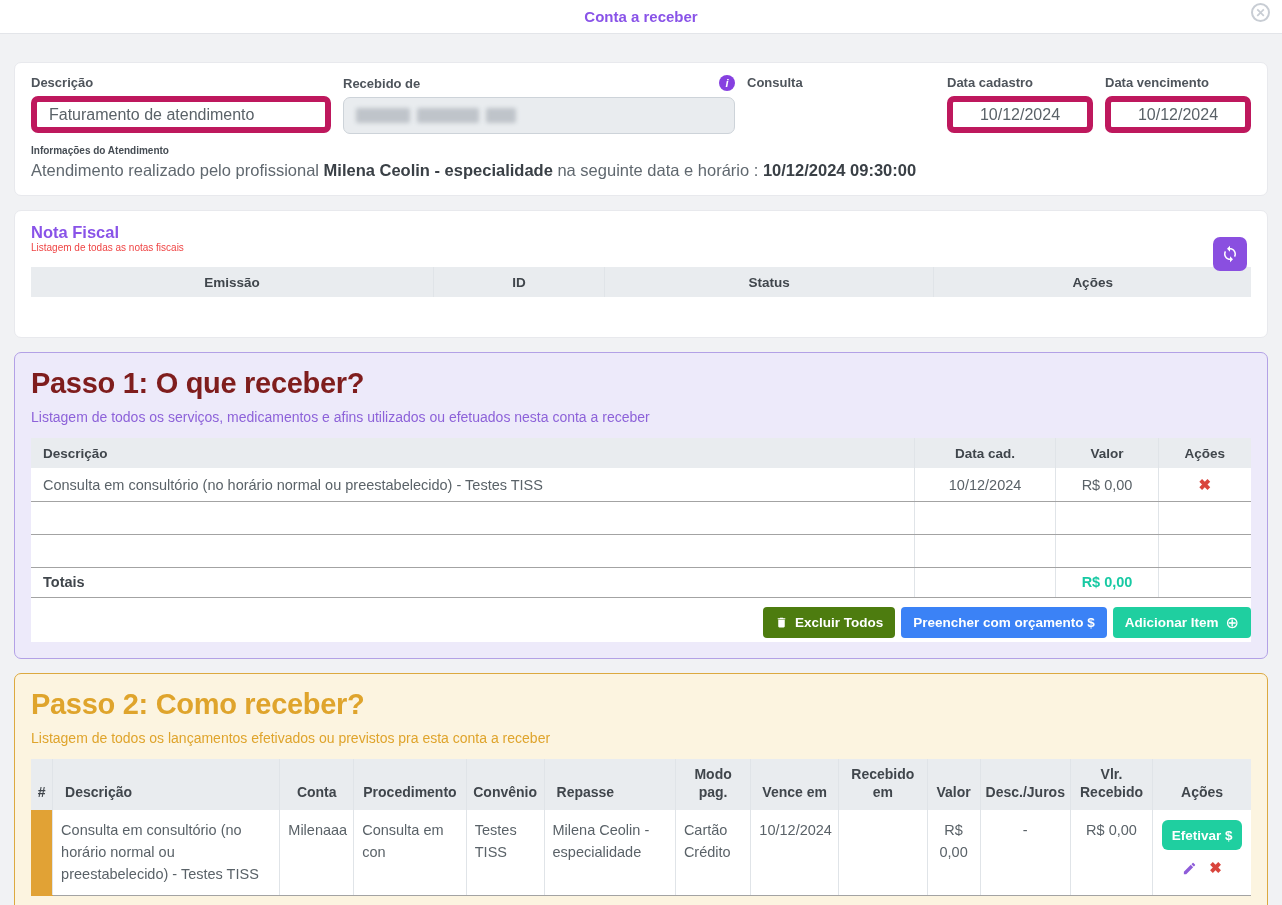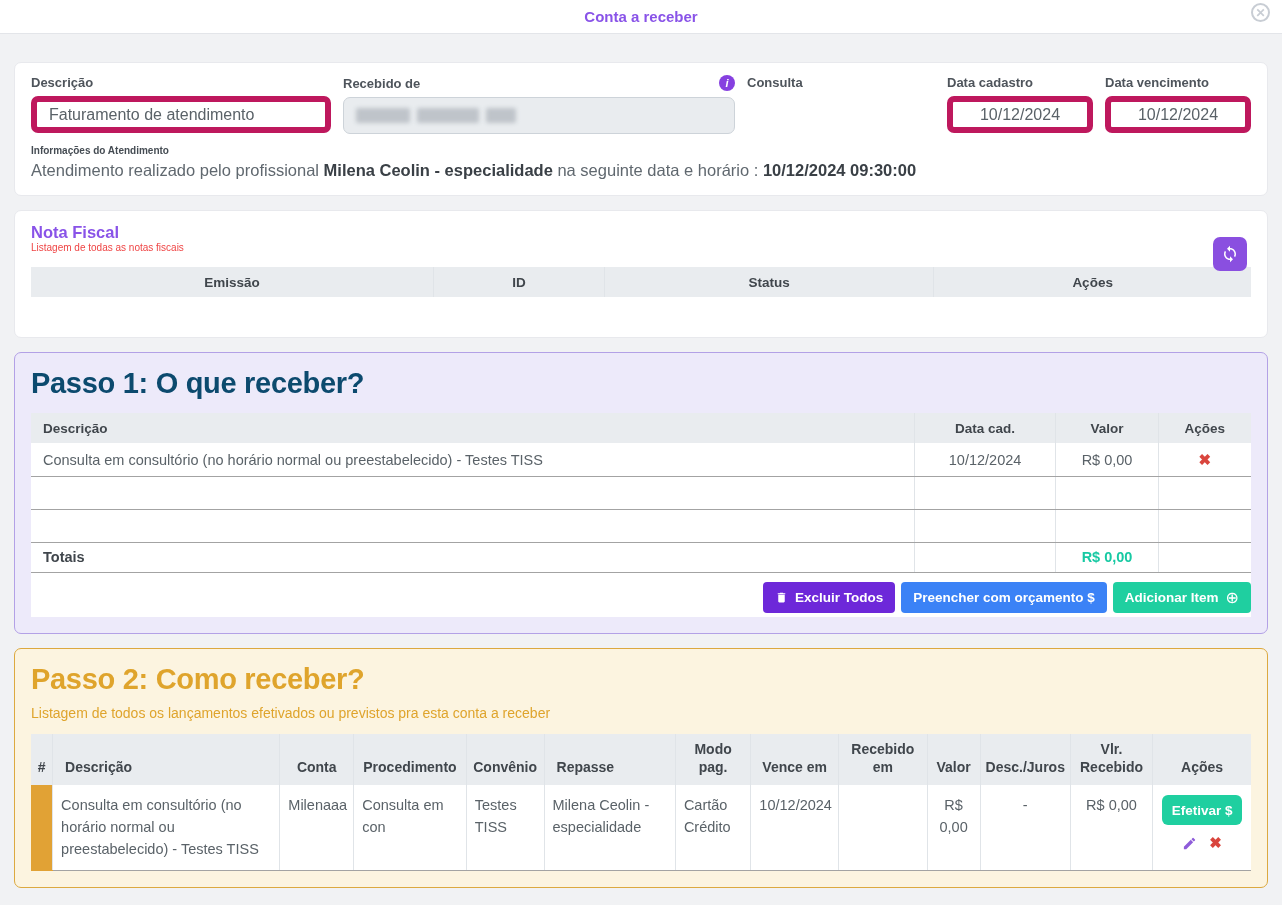--- a/index.html
+++ b/index.html
@@ -89,40 +89,40 @@
     background: #8a4fe0; border: none; border-radius: 7px; cursor: pointer;
     display: flex; align-items: center; justify-content: center;
   }
   .nf-table { margin-top: 14px; }
   .nf-empty td { height: 26px; border-bottom: none; }
   
   .step-card { border-radius: 7px; padding: 14px 16px 16px; margin-bottom: 14px; position: relative; }
   .step1 { background: #edeafa; border: 1px solid #b3a1e6; }
   .step2 { background: #fcf4e0; border: 1px solid #dca93f; min-height: 240px; }
   .step-title { font-size: 29px; font-weight: bold; letter-spacing: -.3px; }
-  .step1 .step-title { color: #0c4a6e; }
+  .step1 .step-title { color: #7f1d1d; }
   .step2 .step-title { color: #dfa42c; }
   .step-sub { font-size: 14px; margin-top: 9px; }
   .step1 .step-sub { color: #8d62d9; }
   .step2 .step-sub { color: #dfa42c; }
   .step-table { margin-top: 13px; }
   .step-table th.left, .step-table td.left { text-align: left; padding-left: 12px; }
   .p1-row td { height: 33px; }
   .p1-empty td { height: 33px; }
   .x-icon { color: #d9453d; font-weight: bold; font-size: 15px; cursor: pointer; }
   .totais td { font-weight: bold; color: #40464c; height: 30px; }
   .teal-val { color: #17c9a3 !important; text-align: center; }
   .btn-row td { border-bottom: none; padding: 9px 0 4px; }
   .btn-strip { display: flex; justify-content: flex-end; gap: 6px; }
   .btn {
     display: inline-flex; align-items: center; gap: 7px; height: 31px; padding: 0 12px;
     border: none; border-radius: 4px; color: #fff; font-weight: bold; font-size: 13.5px;
     font-family: "Liberation Sans", sans-serif; cursor: pointer; white-space: nowrap;
   }
-  .btn-red { background: #6d28d9; }
+  .btn-red { background: #4d7c0f; }
   .btn-gray { background: #3b82f6; }
   .btn-teal { background: #1fcfa0; text-align: right; }
   .add-glyph { font-size: 16px; font-weight: normal; }
   
   .p2-table th { vertical-align: bottom; padding: 6px 5px 9px; font-size: 14px; line-height: 1.3; }
   .p2-table td { vertical-align: top; padding: 10px 6px; line-height: 1.5; height: 80px; }
   .p2-table td.center, .p2-table th.center { text-align: center; }
   .p2-table td.left-cell { text-align: left; padding-left: 8px; }
   .num-cell { background: #e1a235; border-bottom: 1px solid #e1a235; }
   .efetivar-btn {
@@ -213,20 +213,21 @@
       <tbody>
         <tr class="nf-empty">
             <td colspan="4"></td>
           </tr>
       </tbody>
     </table>
   </div>
 
   <div class="step-card step1">
     <div class="step-title">Passo 1: O que receber?</div>
+    <div class="step-sub">Listagem de todos os serviços, medicamentos e afins utilizados ou efetuados nesta conta a receber</div>
     <table class="step-table">
       <colgroup>
           <col style="width:72.4%">
           <col style="width:11.6%">
           <col style="width:8.4%">
           <col style="width:7.6%">
         </colgroup>
       <thead>
         <tr>
           <th class="left">Descrição</th>

